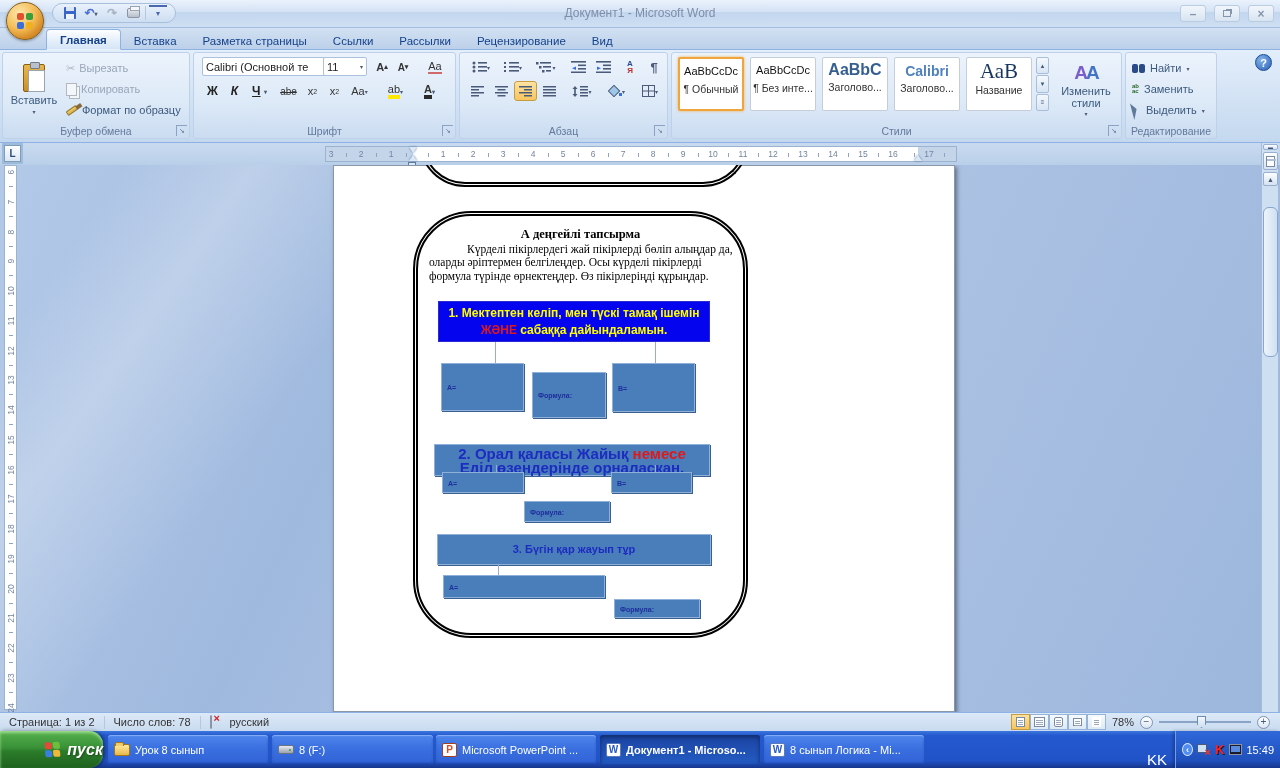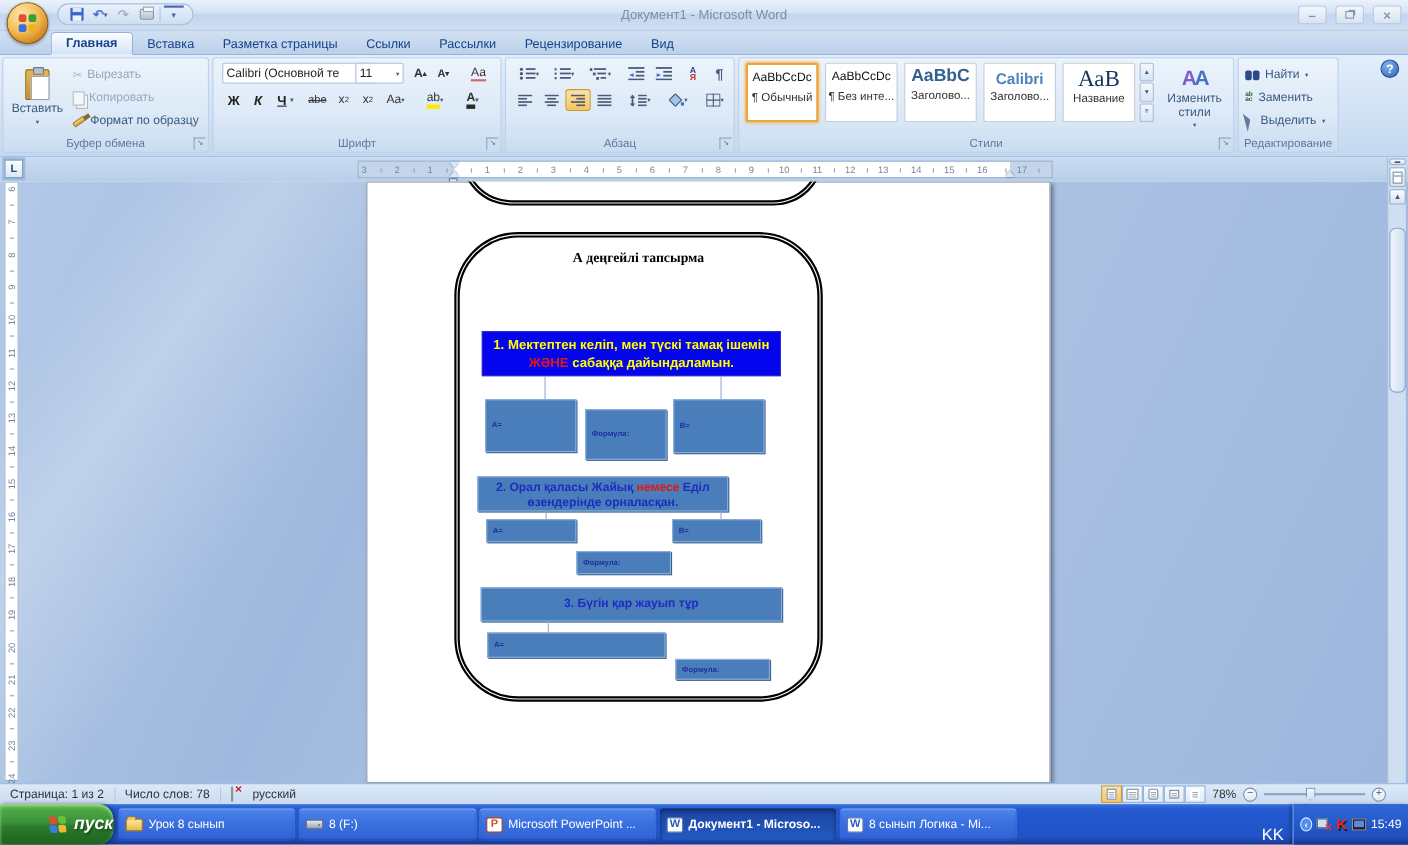--- a/index.html
+++ b/index.html
@@ -123,21 +123,21 @@
   #sb-up{top:29px;height:14px;font-size:7px}
   #sb-thumb{position:absolute;left:1px;top:64px;width:15px;height:150px;background:linear-gradient(90deg,#eef4fb,#cfe0f2);border:1px solid #8aa6cc;border-radius:6px}
 
   
   #statusbar{position:absolute;left:0;top:712px;width:1280px;height:19px;
     background:linear-gradient(#dcE9f7,#c9dbf0);border-top:1px solid #8db2e3;font-size:11px;color:#333;display:flex;align-items:center}
   .sb-item{padding:0 9px;white-space:nowrap}
   .sb-div{width:1px;height:13px;background:#b6c8e0}
   .icon-book{width:15px;height:11px;background:linear-gradient(#fdfdfd,#e2e6ec);border:1px solid #8a94a2;border-radius:1px;position:relative}
   .icon-book:before{content:"×";position:absolute;left:3px;top:-4px;color:#d02020;font-weight:bold;font-size:11px}
-  #sb-right{margin-left:auto;display:flex;align-items:center;gap:6px;padding-right:20px}
+  #sb-right{margin-left:auto;display:flex;align-items:center;gap:6px;padding-right:10px}
   .viewbtns{display:flex}
   .viewbtn{width:19px;height:16px;border:1px solid #96b4da;background:linear-gradient(#f6fafd,#dde9f6);display:flex;align-items:center;justify-content:center}
   .viewbtn.active{background:linear-gradient(#fbe3a2,#f6c55e);border-color:#c79b42}
   .vb-glyph{width:9px;height:10px;background:#fff;border:1px solid #7a8aa0;position:relative}
   .vb-glyph:before{content:"";position:absolute;left:1px;top:2px;right:1px;height:1px;background:#9aa8ba;box-shadow:0 2px 0 #9aa8ba,0 4px 0 #9aa8ba}
   .zoomctl{width:13px;height:13px;border-radius:50%;border:1px solid #7a93b8;background:linear-gradient(#fff,#dce6f2);display:flex;align-items:center;justify-content:center;font-size:10px;color:#44597a;line-height:1}
   .zoomtrack{width:92px;height:2px;background:#8aa4c8;position:relative}
   .zoomthumb{position:absolute;left:38px;top:-5px;width:9px;height:12px;background:linear-gradient(#f2f7fc,#cfe0f2);border:1px solid #6f8cb0;clip-path:polygon(0 0,100% 0,100% 70%,50% 100%,0 70%)}
 
   
@@ -591,39 +591,40 @@
       </div>
 
     <div id="page">
 
       <div class="shape" style="left:85px;top:-27px;width:330px;height:48px;border-radius:0 0 46px 46px;border-top:none"></div>
 
       <div class="shape" style="left:79px;top:45px;width:335px;height:427px;border-radius:58px"></div>
 
       <div class="abs" style="left:79px;top:61px;width:335px;text-align:center;font-family:'Liberation Serif',serif;font-size:12.5px;font-weight:bold;color:#000">А деңгейлі тапсырма</div>
 
+      <div class="abs" style="left:95px;top:77px;width:310px;font-family:'Liberation Serif',serif;font-size:11.5px;line-height:13.4px;color:#000;text-indent:38px">Күрделі пікірлердегі жай пікірлерді бөліп алыңдар да, оларды әріптермен белгілеңдер. Осы күрделі пікірлерді формула түрінде өрнектеңдер. Өз пікірлеріңді құрыңдар.</div>
 
       <div class="abs" style="left:104px;top:135px;width:272px;height:41px;background:#0404ee;border:1px solid #2a2ad0;padding-top:3px;text-align:center;font-weight:bold;font-size:12px;line-height:17px;color:#ffff00">
         <div><span>1. Мектептен  келіп, мен түскі тамақ ішемін</span></div>
         <div><span class="op-red">ЖӘНЕ</span><span> сабаққа дайындаламын.</span></div>
       </div>
       <div class="conn" style="left:161px;top:176px;height:21px"></div>
       <div class="conn" style="left:321px;top:176px;height:21px"></div>
 
       <div class="sbox" style="left:107px;top:197px;width:83px;height:48px">
           <span class="lbl">А=</span>
         </div>
       <div class="sbox" style="left:198px;top:206px;width:74px;height:46px">
           <span class="lbl">Формула:</span>
         </div>
       <div class="sbox" style="left:278px;top:197px;width:83px;height:49px">
           <span class="lbl">В=</span>
         </div>
 
-      <div class="sbox task-blue" style="left:100px;top:267px;width:228px;height:32px;font-size:11px;line-height:14px;padding:2px 12px 0">
+      <div class="sbox task-blue" style="left:100px;top:278px;width:276px;height:32px;font-size:15px;line-height:14px;padding:2px 12px 0">
         <span>2. Орал  қаласы Жайық </span><span class="op-red">немесе</span><span> Еділ өзендерінде орналасқан.</span>
       </div>
       <div class="conn" style="left:162px;top:299px;height:7px"></div>
       <div class="conn" style="left:321px;top:299px;height:7px"></div>
       <div class="sbox" style="left:108px;top:306px;width:82px;height:21px">
           <span class="lbl">А=</span>
         </div>
       <div class="sbox" style="left:277px;top:306px;width:81px;height:21px">
           <span class="lbl">В=</span>
         </div>

